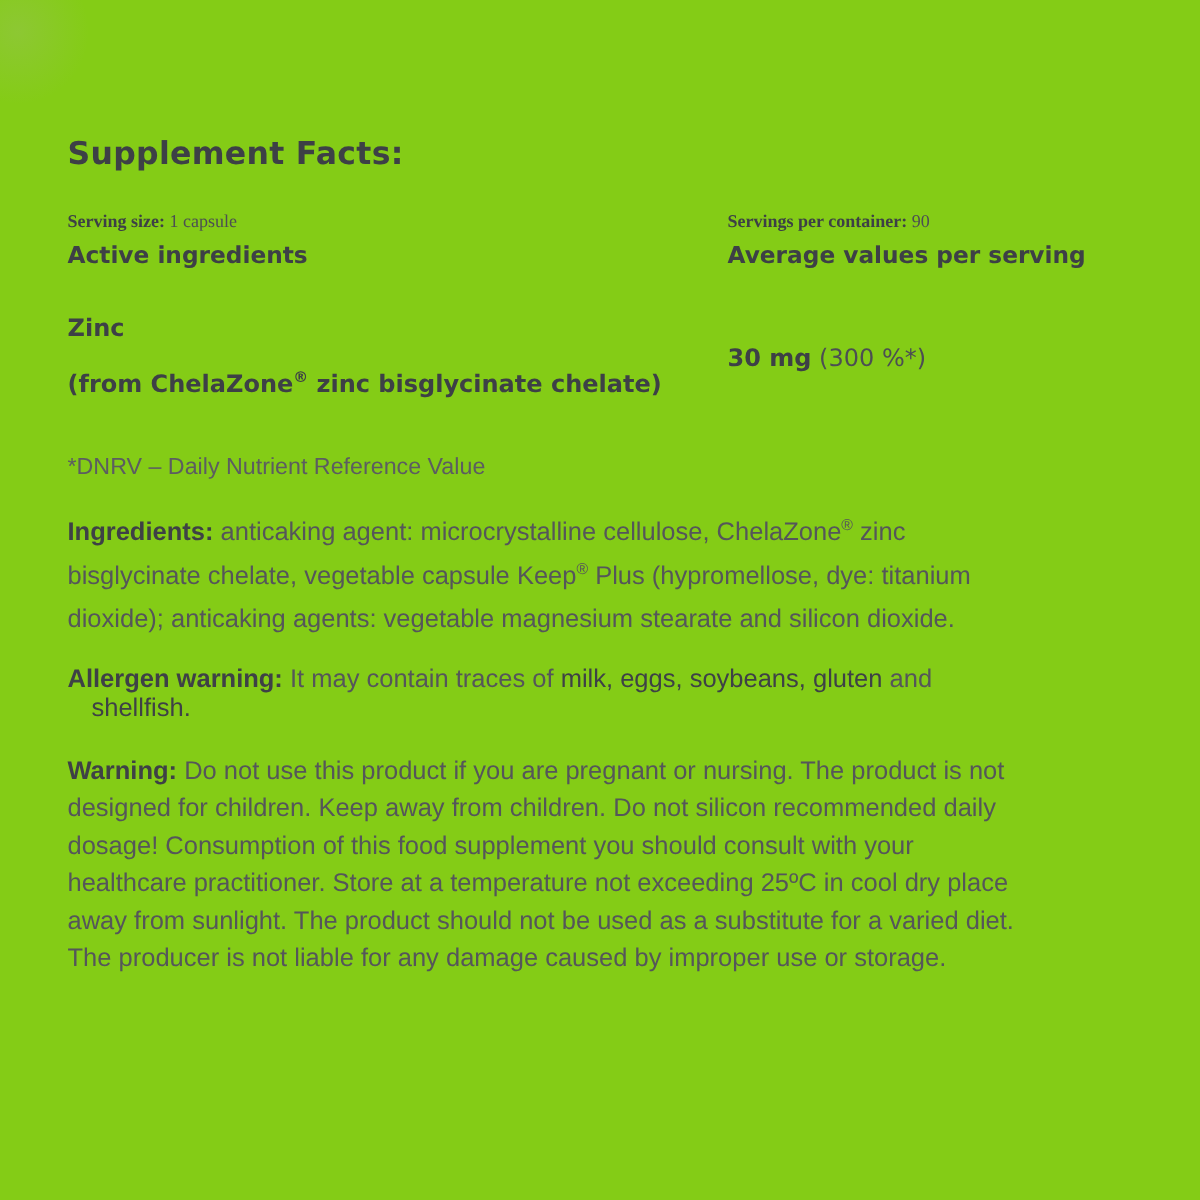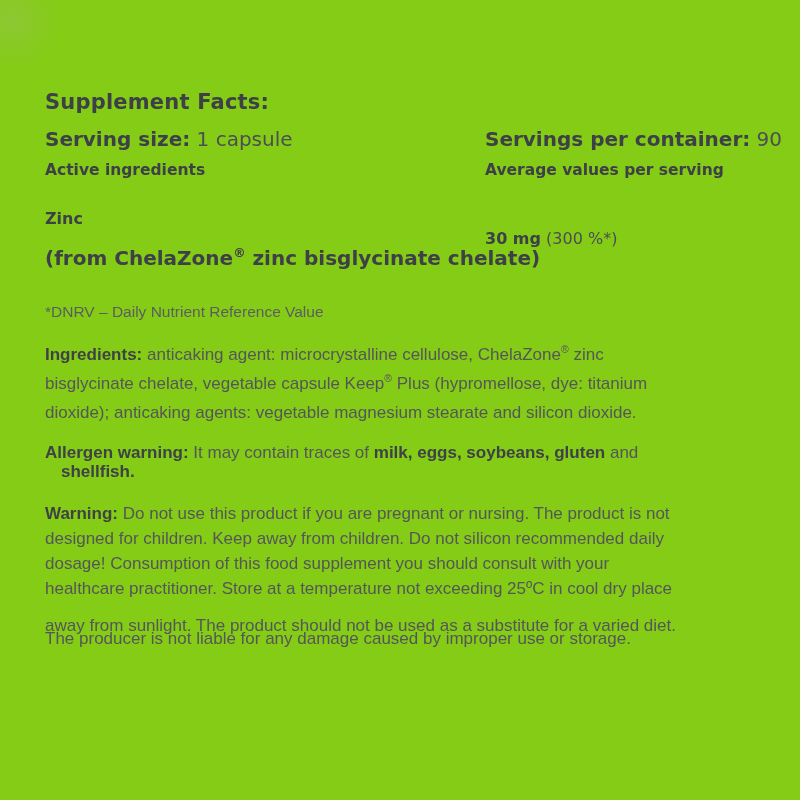--- a/index.html
+++ b/index.html
@@ -17,52 +17,52 @@
   .artifact {
     position: absolute;
     left: 0; top: 0;
     width: 60px; height: 70px;
     background: radial-gradient(ellipse at 20% 30%, rgba(180,180,180,0.18), rgba(255,255,255,0) 70%);
   }
 
   
   .facts { color: #3d4046; font-family: "DejaVu Sans", sans-serif; }
   .title { left: 45px; top: 90px; font-size: 21px; font-weight: 700; letter-spacing: 0.2px; }
-  .row-serving  { top: 127px; font-size: 20px; }
+  .row-serving  { top: 140px; font-size: 12px; font-family: Liberation Serif, serif; }
   .row-headers  { top: 161px; font-size: 15.5px; font-weight: 700; }
   .col-left  { left: 45px; }
   .col-right { left: 485px; }
   .label-bold { font-weight: 700; color: #3d4046; }
   .value-reg  { font-weight: 400; color: #4c4e53; }
 
   .nutrient-name   { left: 45px; top: 209px; font-size: 16px; font-weight: 700; }
   .nutrient-amount { left: 485px; top: 229px; font-size: 16px; }
-  .nutrient-source { left: 45px; top: 246px; font-size: 20px; font-weight: 700; }
+  .nutrient-source { left: 45px; top: 246px; font-size: 16px; font-weight: 700; }
 
   sup.reg { font-size: 62%; vertical-align: super; line-height: 0; }
 
   
   .para { font-family: "Liberation Sans", sans-serif; font-size: 17px; color: #55565a; left: 45px; }
   .plabel { font-weight: 700; color: #3e4146; margin-top: 37px; }
-  .pbold  { font-weight: 700; color: #3e4146; text-align: right; }
+  .pbold  { font-weight: 400; color: #3e4146; text-align: right; }
 
   .dnrv { top: 303px; font-size: 15.5px; color: #5c5d61; }
 
   .ing-1 { top: 345px; }
   .ing-2 { top: 374px; }
   .ing-3 { top: 403px; }
 
   .alg-1 { top: 443px; }
   .alg-2 { top: 462px; margin-left: 16px; }
 
   .wrn-1 { top: 504px; }
   .wrn-2 { top: 529px; }
   .wrn-3 { top: 554px; }
   .wrn-4 { top: 579px; }
-  .wrn-5 { top: 604px; margin-top: 12px; }
+  .wrn-5 { top: 604px; }
   .wrn-6 { top: 629px; }
 </style>
 </head>
 <body>
 
 <div class="page">
 
   <div class="artifact"></div>
 
   <div class="abs facts title">Supplement Facts:</div>

